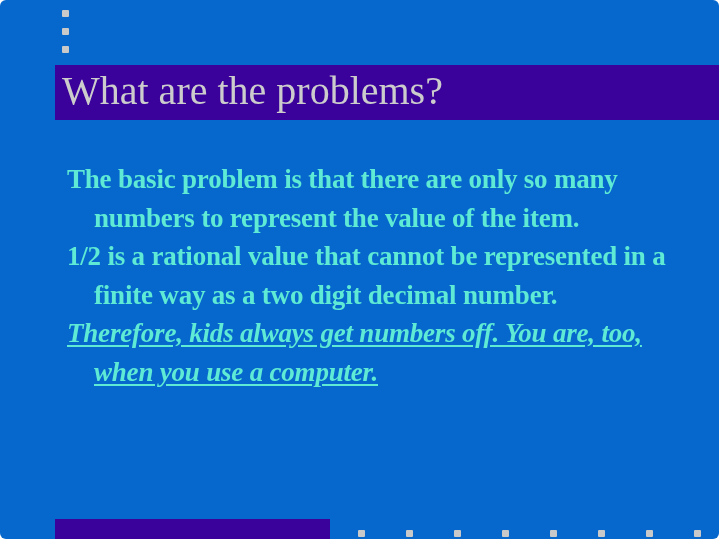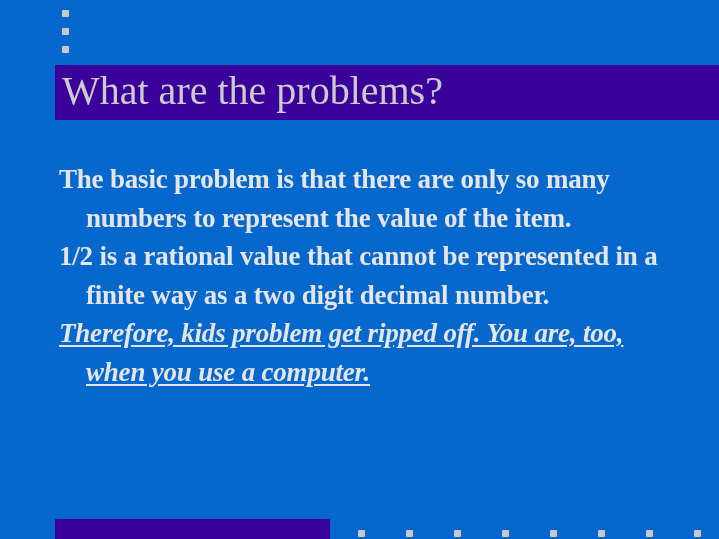--- a/index.html
+++ b/index.html
@@ -13,20 +13,21 @@
     overflow: hidden;
     font-family: "Liberation Serif", "DejaVu Serif", serif;
   }
 
   #slide {
     position: relative;
     width: 719px;
     height: 539px;
     background: #0668cc;
     overflow: hidden;
+    border-radius: 6px;
   }
 
   
   .dot {
     position: absolute;
     width: 7px;
     height: 7px;
     background: #c9c9c9;
     border-radius: 1px;
   }
@@ -53,27 +54,27 @@
   }
 
   
   #body-copy {
     position: absolute;
     left: 55px;
     top: 160px;
     width: 620px;
   }
   .para {
-    color: #e5e5e5;
+    color: #5eead4;
     font-size: 27px;
     line-height: 38.5px;
     font-weight: bold;
     padding-left: 27px;
     text-indent: -27px;
-    margin: 0 0 0 4px;
+    margin: 0 0 0 12px;
     letter-spacing: -0.2px;
   }
   .para.emph {
     font-style: italic;
     text-decoration: underline;
     text-underline-offset: 3px;
   }
 
   
   #bottom-bar {
@@ -96,21 +97,21 @@
     <span class="dot" style="left:62px; top:46px;"></span>
   </div>
 
   <div id="title-bar">
     <div id="title-text">What are the problems?</div>
   </div>
 
   <div id="body-copy">
     <p class="para">The basic problem is that there are only so many numbers to represent the value of the item.</p>
     <p class="para">1/2 is a rational value that cannot be represented in a finite way as a two digit decimal number.</p>
-    <p class="para emph">Therefore, kids problem get ripped off. You are,  too,  when you use a computer. </p>
+    <p class="para emph">Therefore, kids always get numbers off. You are,  too,  when you use a computer. </p>
   </div>
 
   <div id="bottom-bar"></div>
 
   <div>
     <span class="dot" style="left:358px; top:530px;"></span>
     <span class="dot" style="left:406px; top:530px;"></span>
     <span class="dot" style="left:454px; top:530px;"></span>
     <span class="dot" style="left:502px; top:530px;"></span>
     <span class="dot" style="left:550px; top:530px;"></span>

